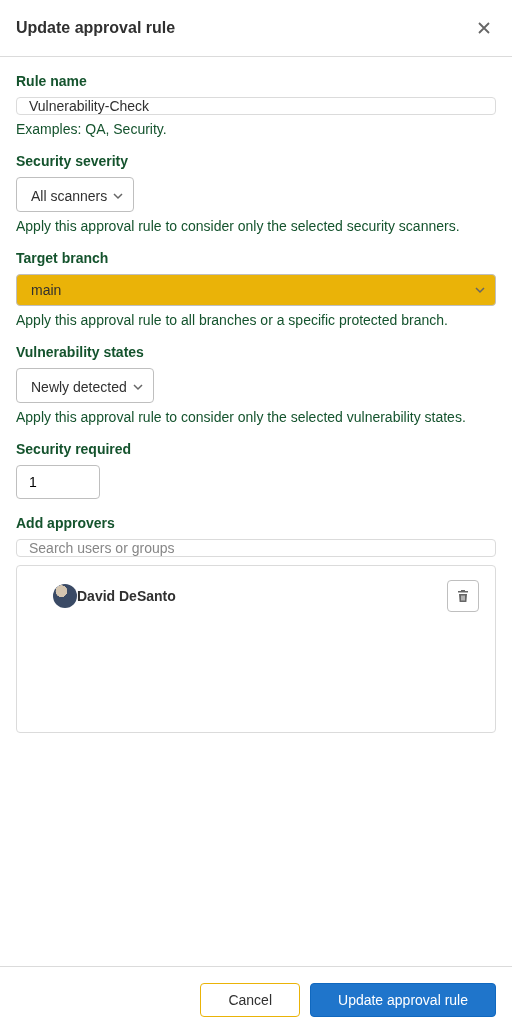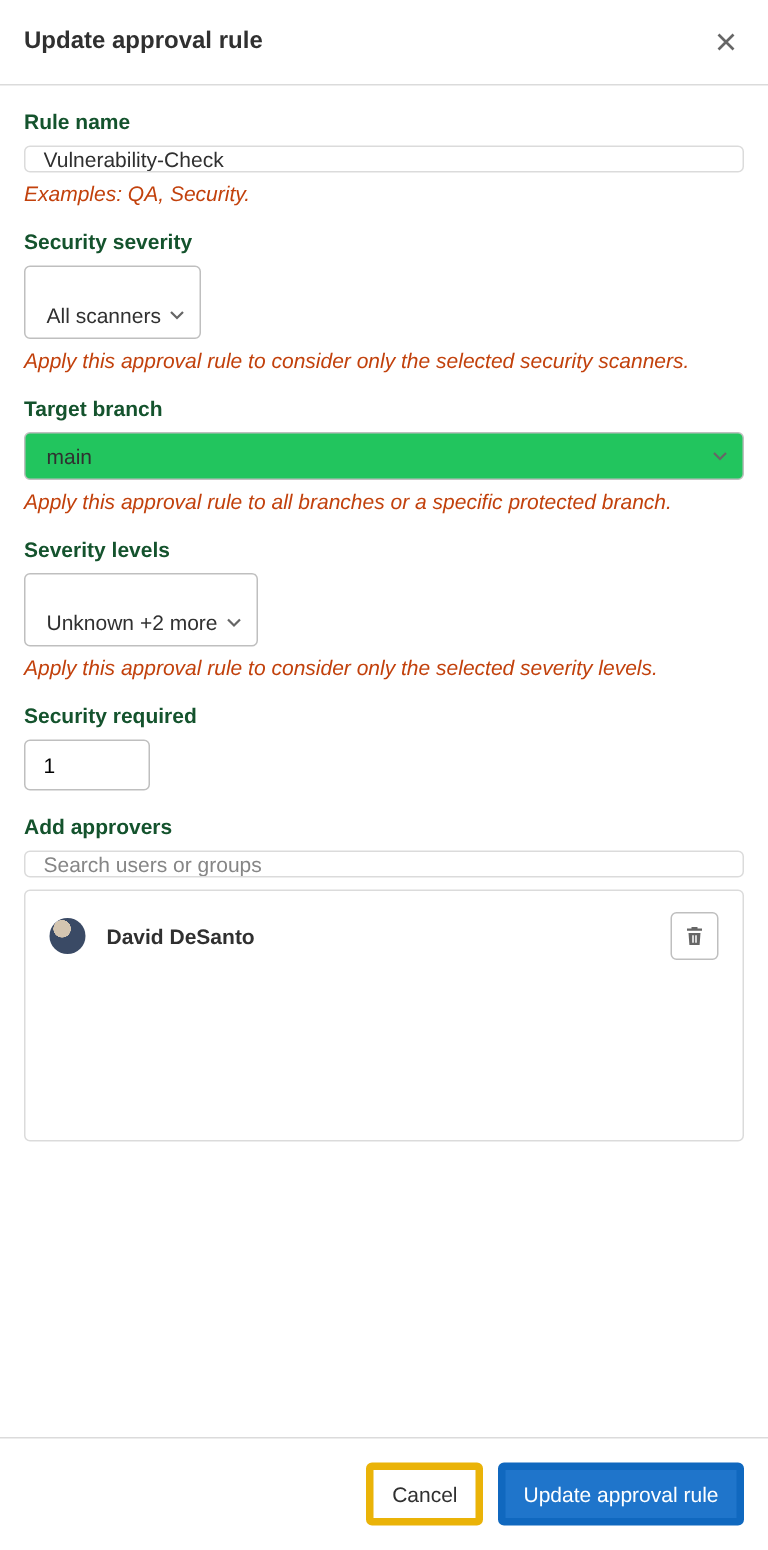--- a/index.html
+++ b/index.html
@@ -62,42 +62,41 @@
       width: 84px;
       padding: 8px 12px;
       border: 1px solid #bfbfbf;
       border-radius: 4px;
       font-size: 14px;
       background: #fff;
     }
     .help-text {
       margin-top: 6px;
       font-size: 14px;
-      color: #c2410c;
-      font-style: italic;
+      color: #14532d;
     }
     .dropdown {
       display: inline-flex;
       align-items: center;
-      padding: 24px 10px 7px 14px;
+      padding: 10px 10px 7px 14px;
       border: 1px solid #bfbfbf;
       border-radius: 4px;
       background: #fff;
       cursor: pointer;
       font-size: 14px;
       gap: 6px;
     }
     .dropdown-full {
       width: 100%;
       display: flex;
       justify-content: space-between;
       padding: 7px 10px 7px 14px;
       border: 1px solid #bfbfbf;
       border-radius: 4px;
-      background: #22c55e;
+      background: #eab308;
       cursor: pointer;
       font-size: 14px;
       align-items: center;
     }
     .chevron { width: 10px; height: 10px; fill: #666; }
     .approvers-box {
       border: 1px solid #dbdbdb;
       border-radius: 4px;
       height: 168px;
       margin-top: 8px;
@@ -105,21 +104,21 @@
     .approver-row {
       display: flex;
       align-items: center;
       padding: 14px 16px;
       justify-content: space-between;
     }
     .approver-row + .approver-row { border-top: 1px solid #eee; }
     .approver-info {
       display: flex;
       align-items: center;
-      gap: 14px;
+      margin-left: 20px;
     }
     .avatar {
       width: 24px;
       height: 24px;
       border-radius: 50%;
       display: inline-block;
     }
     .avatar-1 { background: radial-gradient(circle at 35% 30%, #d4c5b0 25%, #3a4a65 26%); }
     .avatar-2 { background: radial-gradient(circle at 40% 35%, #e8c9a8 22%, #a8632f 23%); }
     .approver-name { font-weight: 600; color: #303030; }
@@ -136,25 +135,25 @@
     }
     .delete-btn svg { width: 16px; height: 16px; fill: #666; }
     .modal-footer {
       border-top: 1px solid #dbdbdb;
       padding: 16px;
       display: flex;
       justify-content: flex-end;
       gap: 10px;
     }
     .btn {
-      padding: 8px 12px;
-      border-radius: 4px;
-      font-size: 14px;
-      cursor: pointer;
-      border: 5px solid #eab308;
+      padding: 8px 27px;
+      border-radius: 4px;
+      font-size: 14px;
+      cursor: pointer;
+      border: 1px solid #eab308;
       background: #fff;
       color: #303030;
     }
     .btn-primary {
       background: #1f75cb;
       border-color: #1068bf;
       color: #fff;
     }
   </style>
 </head>
@@ -192,32 +191,32 @@
     <label class="form-label">Target branch</label>
     <div class="dropdown-full">
       <span>main</span>
       <svg class="chevron" viewBox="0 0 10 10">
           <path d="M1 3 L5 7 L9 3" stroke="#666" stroke-width="1.5" fill="none"></path>
         </svg>
     </div>
     <div class="help-text">Apply this approval rule to all branches or a specific protected branch.</div>
   </div>
 
-
-
-  <div class="form-group">
-    <label class="form-label">Severity levels</label>
+  <div class="form-group">
+    <label class="form-label">Vulnerability states</label>
     <div class="dropdown">
-      <span>Unknown +2 more</span>
+      <span>Newly detected</span>
       <svg class="chevron" viewBox="0 0 10 10">
           <path d="M1 3 L5 7 L9 3" stroke="#666" stroke-width="1.5" fill="none"></path>
         </svg>
     </div>
-    <div class="help-text">Apply this approval rule to consider only the selected severity levels.</div>
-  </div>
+    <div class="help-text">Apply this approval rule to consider only the selected vulnerability states.</div>
+  </div>
+
+
 
   <div class="form-group">
     <label class="form-label">Security required</label>
     <input class="form-input-sm" type="text" value="1" style="">
   </div>
 
   <div class="form-group" style="margin-bottom:0">
     <label class="form-label">Add approvers</label>
     <input class="form-input" type="text" placeholder="Search users or groups" style="">
     <div class="approvers-box">

